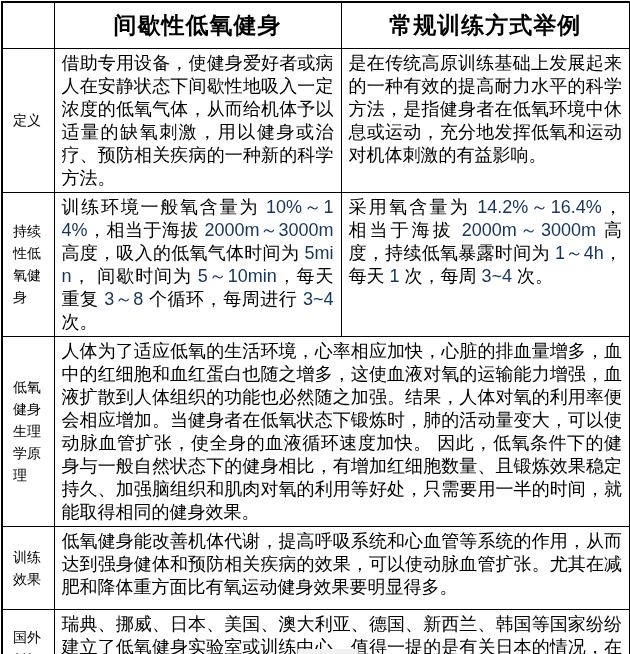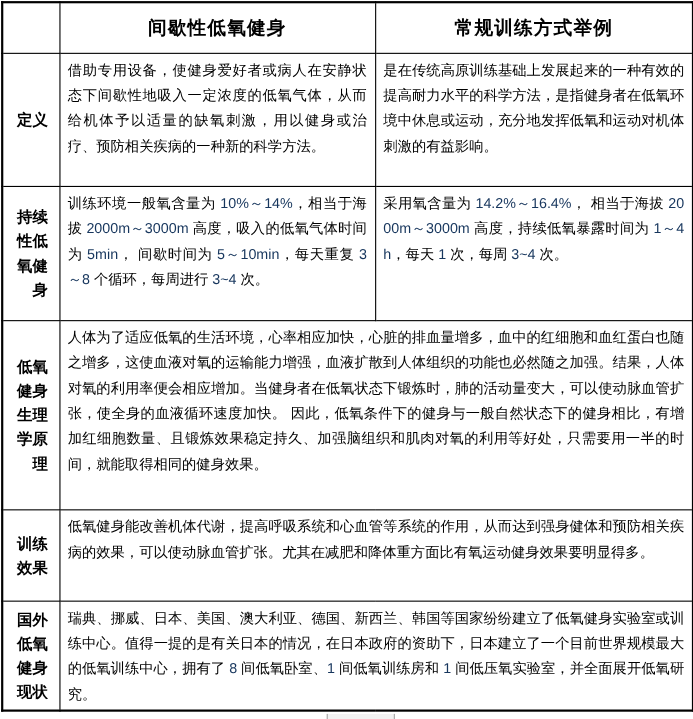--- a/index.html
+++ b/index.html
@@ -27,38 +27,38 @@
   }
   .doc-table th,.doc-table td{
     border:1px solid var(--border);
     vertical-align:top;
     overflow:hidden;
   }
   col.c-label{width:52px;}
   col.c-left{width:287px;}
   col.c-right{width:289px;}
   th.col-header{
-    font-size:17px;
+    font-size:23px;
     font-weight:bold;
     text-align:center;
     vertical-align:middle;
     letter-spacing:1px;
   }
   td.row-label{
     font-size:14px;
-    font-weight:bold;
-    text-align:right;
+    font-weight:normal;
+    text-align:left;
     vertical-align:middle;
     word-break:break-all;
     line-height:22px;
     padding:2px 10px;
     margin-top:12px;
   }
   td.cell{
-    font-size:13px;
+    font-size:18px;
     line-height:23px;
     padding:3px 7px 2px 7px;
     text-align:justify;
     word-break:break-all;
   }
   tr.r-header{height:46px;}
   tr.r-definition{height:121px;}
   tr.r-methods{height:122px;}
   tr.r-principle{height:172px;}
   tr.r-effect{height:83px;}

